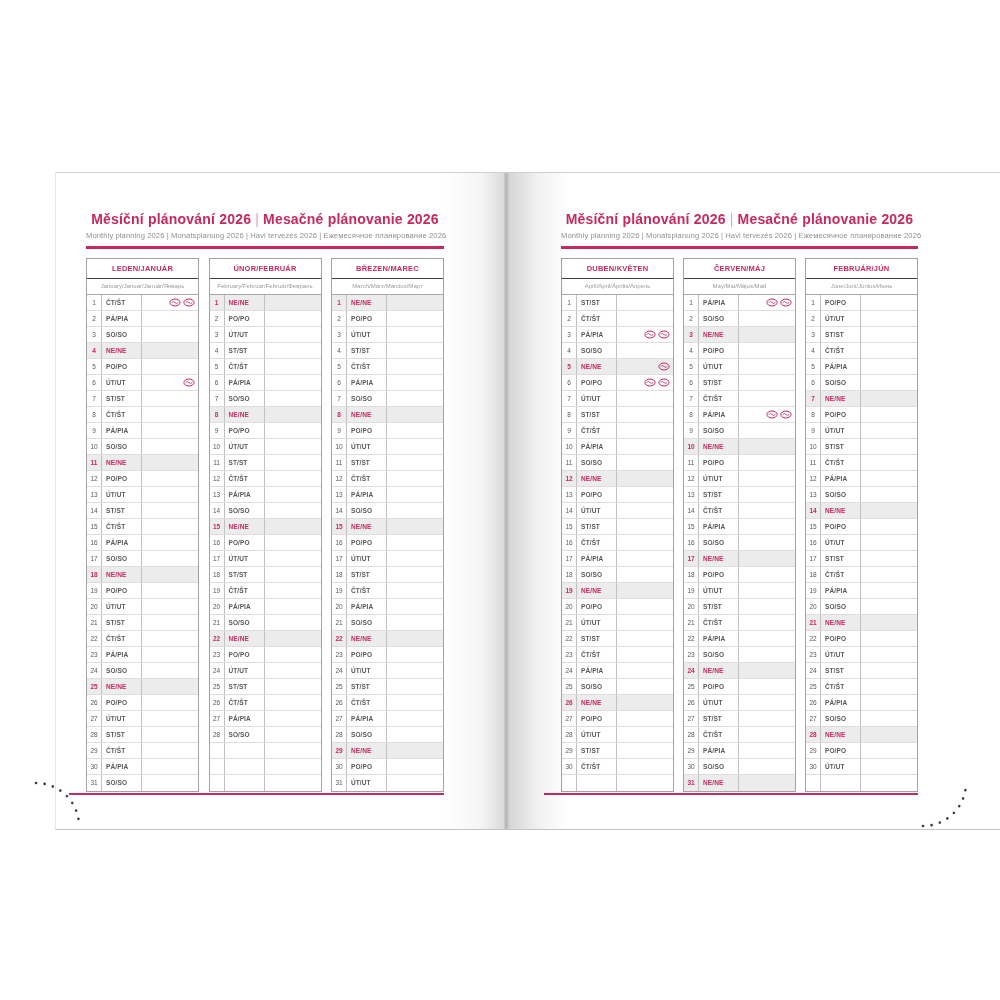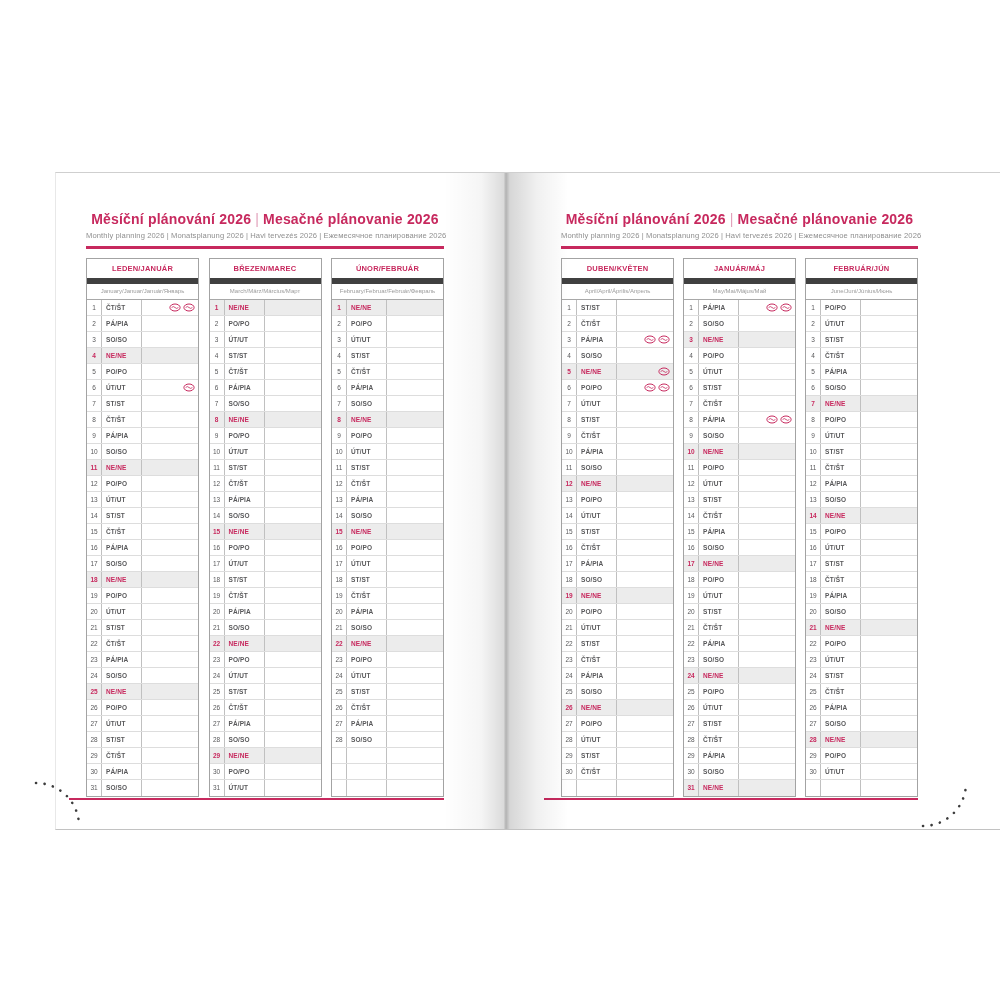--- a/index.html
+++ b/index.html
@@ -33,21 +33,21 @@
   .psub{
     text-align:center;font-size:7.6px;color:#8f8f8f;margin-top:3px;
     height:10px;line-height:10px;white-space:nowrap;letter-spacing:.1px;
   }
   .hrule{height:2.5px;background:#c7295e;margin-top:5px;}
   .months{margin-top:9px;display:flex;justify-content:space-between;}
   .mtable{width:113px;border:1px solid #a3a3a3;background:#fff;box-sizing:border-box;}
   .mname{
     height:19px;line-height:19px;text-align:center;font-size:7.5px;
     font-weight:bold;color:#c7295e;letter-spacing:.2px;
-    border-bottom:6px solid #404040;white-space:nowrap;
+    border-bottom:1px solid #404040;white-space:nowrap;
   }
   .mlangs{
     height:15px;line-height:15px;text-align:center;font-size:6px;
     color:#9b9b9b;border-bottom:1px solid #a8a8a8;white-space:nowrap;
   }
   .mrow{height:16px;display:flex;border-bottom:1px solid #dddddd;box-sizing:border-box;}
   .mrow:last-child{border-bottom:none;}
   .cnum{
     width:15px;border-right:1px solid #c0c0c0;font-size:6.5px;color:#58585a;
     text-align:center;line-height:15px;box-sizing:border-box;
@@ -244,20 +244,179 @@
             <div class="cday">PÁ/PIA</div>
             <div class="cnote"></div>
           </div>
           <div class="mrow">
             <div class="cnum">31</div>
             <div class="cday">SO/SO</div>
             <div class="cnote"></div>
           </div>
         </div>
         <div class="mtable">
+          <div class="mname">ÚNOR/FEBRUÁR</div>
+          <div class="mlangs">February/Februar/Február/Февраль</div>
+          <div class="mrow sun">
+            <div class="cnum">1</div>
+            <div class="cday">NE/NE</div>
+            <div class="cnote"></div>
+          </div>
+          <div class="mrow">
+            <div class="cnum">2</div>
+            <div class="cday">PO/PO</div>
+            <div class="cnote"></div>
+          </div>
+          <div class="mrow">
+            <div class="cnum">3</div>
+            <div class="cday">ÚT/UT</div>
+            <div class="cnote"></div>
+          </div>
+          <div class="mrow">
+            <div class="cnum">4</div>
+            <div class="cday">ST/ST</div>
+            <div class="cnote"></div>
+          </div>
+          <div class="mrow">
+            <div class="cnum">5</div>
+            <div class="cday">ČT/ŠT</div>
+            <div class="cnote"></div>
+          </div>
+          <div class="mrow">
+            <div class="cnum">6</div>
+            <div class="cday">PÁ/PIA</div>
+            <div class="cnote"></div>
+          </div>
+          <div class="mrow">
+            <div class="cnum">7</div>
+            <div class="cday">SO/SO</div>
+            <div class="cnote"></div>
+          </div>
+          <div class="mrow sun">
+            <div class="cnum">8</div>
+            <div class="cday">NE/NE</div>
+            <div class="cnote"></div>
+          </div>
+          <div class="mrow">
+            <div class="cnum">9</div>
+            <div class="cday">PO/PO</div>
+            <div class="cnote"></div>
+          </div>
+          <div class="mrow">
+            <div class="cnum">10</div>
+            <div class="cday">ÚT/UT</div>
+            <div class="cnote"></div>
+          </div>
+          <div class="mrow">
+            <div class="cnum">11</div>
+            <div class="cday">ST/ST</div>
+            <div class="cnote"></div>
+          </div>
+          <div class="mrow">
+            <div class="cnum">12</div>
+            <div class="cday">ČT/ŠT</div>
+            <div class="cnote"></div>
+          </div>
+          <div class="mrow">
+            <div class="cnum">13</div>
+            <div class="cday">PÁ/PIA</div>
+            <div class="cnote"></div>
+          </div>
+          <div class="mrow">
+            <div class="cnum">14</div>
+            <div class="cday">SO/SO</div>
+            <div class="cnote"></div>
+          </div>
+          <div class="mrow sun">
+            <div class="cnum">15</div>
+            <div class="cday">NE/NE</div>
+            <div class="cnote"></div>
+          </div>
+          <div class="mrow">
+            <div class="cnum">16</div>
+            <div class="cday">PO/PO</div>
+            <div class="cnote"></div>
+          </div>
+          <div class="mrow">
+            <div class="cnum">17</div>
+            <div class="cday">ÚT/UT</div>
+            <div class="cnote"></div>
+          </div>
+          <div class="mrow">
+            <div class="cnum">18</div>
+            <div class="cday">ST/ST</div>
+            <div class="cnote"></div>
+          </div>
+          <div class="mrow">
+            <div class="cnum">19</div>
+            <div class="cday">ČT/ŠT</div>
+            <div class="cnote"></div>
+          </div>
+          <div class="mrow">
+            <div class="cnum">20</div>
+            <div class="cday">PÁ/PIA</div>
+            <div class="cnote"></div>
+          </div>
+          <div class="mrow">
+            <div class="cnum">21</div>
+            <div class="cday">SO/SO</div>
+            <div class="cnote"></div>
+          </div>
+          <div class="mrow sun">
+            <div class="cnum">22</div>
+            <div class="cday">NE/NE</div>
+            <div class="cnote"></div>
+          </div>
+          <div class="mrow">
+            <div class="cnum">23</div>
+            <div class="cday">PO/PO</div>
+            <div class="cnote"></div>
+          </div>
+          <div class="mrow">
+            <div class="cnum">24</div>
+            <div class="cday">ÚT/UT</div>
+            <div class="cnote"></div>
+          </div>
+          <div class="mrow">
+            <div class="cnum">25</div>
+            <div class="cday">ST/ST</div>
+            <div class="cnote"></div>
+          </div>
+          <div class="mrow">
+            <div class="cnum">26</div>
+            <div class="cday">ČT/ŠT</div>
+            <div class="cnote"></div>
+          </div>
+          <div class="mrow">
+            <div class="cnum">27</div>
+            <div class="cday">PÁ/PIA</div>
+            <div class="cnote"></div>
+          </div>
+          <div class="mrow">
+            <div class="cnum">28</div>
+            <div class="cday">SO/SO</div>
+            <div class="cnote"></div>
+          </div>
+          <div class="mrow">
+            <div class="cnum"></div>
+            <div class="cday"></div>
+            <div class="cnote"></div>
+          </div>
+          <div class="mrow">
+            <div class="cnum"></div>
+            <div class="cday"></div>
+            <div class="cnote"></div>
+          </div>
+          <div class="mrow">
+            <div class="cnum"></div>
+            <div class="cday"></div>
+            <div class="cnote"></div>
+          </div>
+        </div>
+        <div class="mtable">
           <div class="mname">BŘEZEN/MAREC</div>
           <div class="mlangs">March/März/Március/Март</div>
           <div class="mrow sun">
             <div class="cnum">1</div>
             <div class="cday">NE/NE</div>
             <div class="cnote"></div>
           </div>
           <div class="mrow">
             <div class="cnum">2</div>
             <div class="cday">PO/PO</div>
@@ -399,179 +558,20 @@
             <div class="cnote"></div>
           </div>
           <div class="mrow">
             <div class="cnum">30</div>
             <div class="cday">PO/PO</div>
             <div class="cnote"></div>
           </div>
           <div class="mrow">
             <div class="cnum">31</div>
             <div class="cday">ÚT/UT</div>
-            <div class="cnote"></div>
-          </div>
-        </div>
-        <div class="mtable">
-          <div class="mname">ÚNOR/FEBRUÁR</div>
-          <div class="mlangs">February/Februar/Február/Февраль</div>
-          <div class="mrow sun">
-            <div class="cnum">1</div>
-            <div class="cday">NE/NE</div>
-            <div class="cnote"></div>
-          </div>
-          <div class="mrow">
-            <div class="cnum">2</div>
-            <div class="cday">PO/PO</div>
-            <div class="cnote"></div>
-          </div>
-          <div class="mrow">
-            <div class="cnum">3</div>
-            <div class="cday">ÚT/UT</div>
-            <div class="cnote"></div>
-          </div>
-          <div class="mrow">
-            <div class="cnum">4</div>
-            <div class="cday">ST/ST</div>
-            <div class="cnote"></div>
-          </div>
-          <div class="mrow">
-            <div class="cnum">5</div>
-            <div class="cday">ČT/ŠT</div>
-            <div class="cnote"></div>
-          </div>
-          <div class="mrow">
-            <div class="cnum">6</div>
-            <div class="cday">PÁ/PIA</div>
-            <div class="cnote"></div>
-          </div>
-          <div class="mrow">
-            <div class="cnum">7</div>
-            <div class="cday">SO/SO</div>
-            <div class="cnote"></div>
-          </div>
-          <div class="mrow sun">
-            <div class="cnum">8</div>
-            <div class="cday">NE/NE</div>
-            <div class="cnote"></div>
-          </div>
-          <div class="mrow">
-            <div class="cnum">9</div>
-            <div class="cday">PO/PO</div>
-            <div class="cnote"></div>
-          </div>
-          <div class="mrow">
-            <div class="cnum">10</div>
-            <div class="cday">ÚT/UT</div>
-            <div class="cnote"></div>
-          </div>
-          <div class="mrow">
-            <div class="cnum">11</div>
-            <div class="cday">ST/ST</div>
-            <div class="cnote"></div>
-          </div>
-          <div class="mrow">
-            <div class="cnum">12</div>
-            <div class="cday">ČT/ŠT</div>
-            <div class="cnote"></div>
-          </div>
-          <div class="mrow">
-            <div class="cnum">13</div>
-            <div class="cday">PÁ/PIA</div>
-            <div class="cnote"></div>
-          </div>
-          <div class="mrow">
-            <div class="cnum">14</div>
-            <div class="cday">SO/SO</div>
-            <div class="cnote"></div>
-          </div>
-          <div class="mrow sun">
-            <div class="cnum">15</div>
-            <div class="cday">NE/NE</div>
-            <div class="cnote"></div>
-          </div>
-          <div class="mrow">
-            <div class="cnum">16</div>
-            <div class="cday">PO/PO</div>
-            <div class="cnote"></div>
-          </div>
-          <div class="mrow">
-            <div class="cnum">17</div>
-            <div class="cday">ÚT/UT</div>
-            <div class="cnote"></div>
-          </div>
-          <div class="mrow">
-            <div class="cnum">18</div>
-            <div class="cday">ST/ST</div>
-            <div class="cnote"></div>
-          </div>
-          <div class="mrow">
-            <div class="cnum">19</div>
-            <div class="cday">ČT/ŠT</div>
-            <div class="cnote"></div>
-          </div>
-          <div class="mrow">
-            <div class="cnum">20</div>
-            <div class="cday">PÁ/PIA</div>
-            <div class="cnote"></div>
-          </div>
-          <div class="mrow">
-            <div class="cnum">21</div>
-            <div class="cday">SO/SO</div>
-            <div class="cnote"></div>
-          </div>
-          <div class="mrow sun">
-            <div class="cnum">22</div>
-            <div class="cday">NE/NE</div>
-            <div class="cnote"></div>
-          </div>
-          <div class="mrow">
-            <div class="cnum">23</div>
-            <div class="cday">PO/PO</div>
-            <div class="cnote"></div>
-          </div>
-          <div class="mrow">
-            <div class="cnum">24</div>
-            <div class="cday">ÚT/UT</div>
-            <div class="cnote"></div>
-          </div>
-          <div class="mrow">
-            <div class="cnum">25</div>
-            <div class="cday">ST/ST</div>
-            <div class="cnote"></div>
-          </div>
-          <div class="mrow">
-            <div class="cnum">26</div>
-            <div class="cday">ČT/ŠT</div>
-            <div class="cnote"></div>
-          </div>
-          <div class="mrow">
-            <div class="cnum">27</div>
-            <div class="cday">PÁ/PIA</div>
-            <div class="cnote"></div>
-          </div>
-          <div class="mrow">
-            <div class="cnum">28</div>
-            <div class="cday">SO/SO</div>
-            <div class="cnote"></div>
-          </div>
-          <div class="mrow">
-            <div class="cnum"></div>
-            <div class="cday"></div>
-            <div class="cnote"></div>
-          </div>
-          <div class="mrow">
-            <div class="cnum"></div>
-            <div class="cday"></div>
-            <div class="cnote"></div>
-          </div>
-          <div class="mrow">
-            <div class="cnum"></div>
-            <div class="cday"></div>
             <div class="cnote"></div>
           </div>
         </div>
       </div>
     <div class="brule"></div>
   </div>
 
   <div class="content cr">
     <div class="ptitle">
       <span>Měsíční plánování 2026</span><span class="tdiv">|</span><span>Mesačné plánovanie 2026</span>
@@ -755,21 +755,21 @@
             <div class="cday">ČT/ŠT</div>
             <div class="cnote"></div>
           </div>
           <div class="mrow">
             <div class="cnum"></div>
             <div class="cday"></div>
             <div class="cnote"></div>
           </div>
         </div>
         <div class="mtable">
-          <div class="mname">JANUÁR/MÁJ</div>
+          <div class="mname">ČERVEN/MÁJ</div>
           <div class="mlangs">May/Mai/Május/Май</div>
           <div class="mrow">
             <div class="cnum">1</div>
             <div class="cday">PÁ/PIA</div>
             <div class="cnote">
               <span class="hicon"><svg width="12" height="9" viewBox="0 0 12 9">
                   <ellipse cx="6" cy="4.5" rx="5.1" ry="3.5" fill="none" stroke="#c7295e" stroke-width="1"></ellipse>
                   <path d="M2.6 4.5 q1.7 -1.9 3.4 0 t3.4 0" fill="none" stroke="#c7295e" stroke-width="0.8"></path>
                 </svg></span>
               <span class="hicon"><svg width="12" height="9" viewBox="0 0 12 9">

